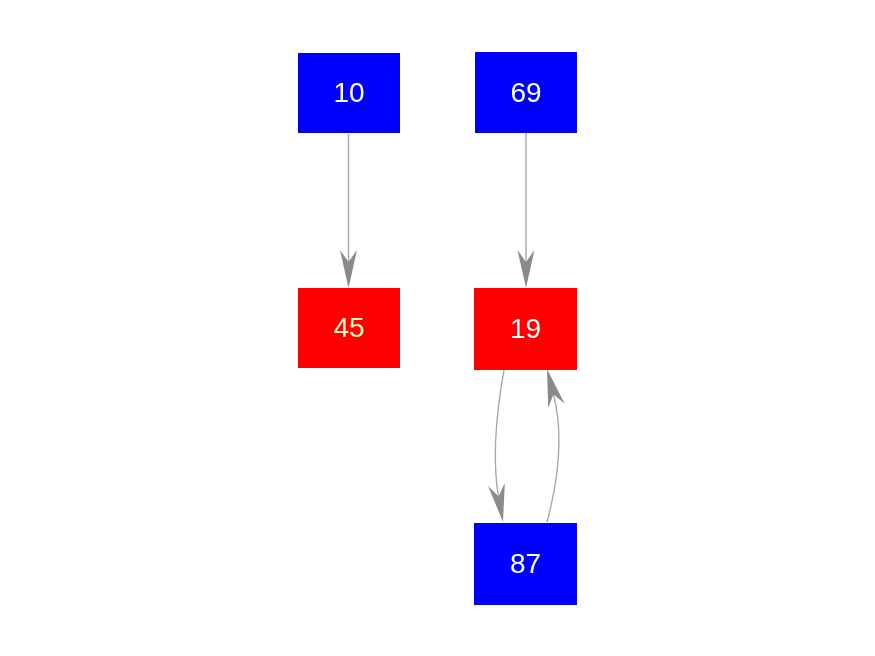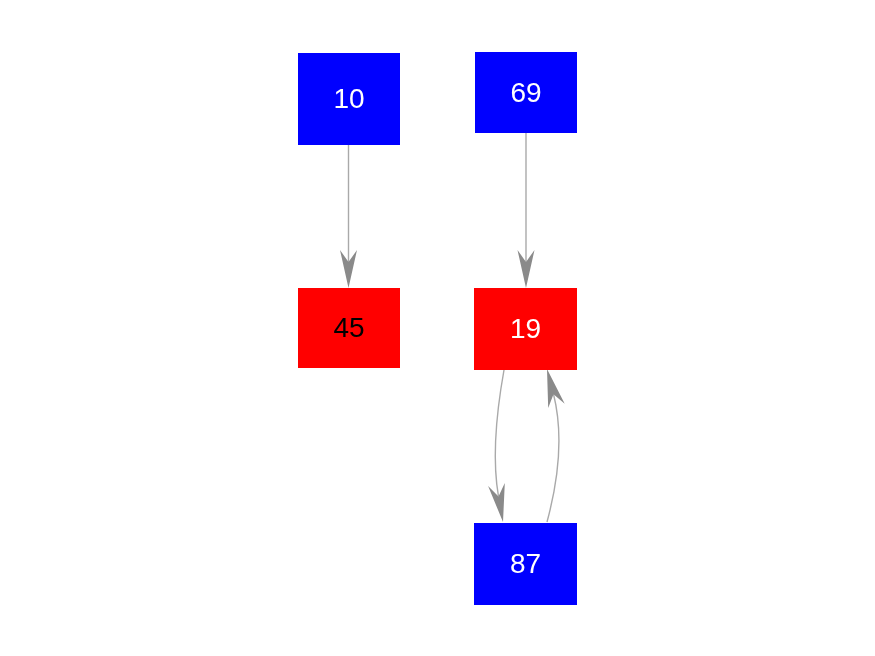--- a/index.html
+++ b/index.html
@@ -44,28 +44,28 @@
       <path d="M 348.5 134 L 348.5 262" fill="none" stroke="#a9a9a9" stroke-width="1.4"></path>
       <path d="M 348.5 288 L 340.0 250.0 L 348.5 262.0 L 357.0 250.0 Z" fill="#8a8a8a"></path>
       <path d="M 526 133 L 526 262" fill="none" stroke="#a9a9a9" stroke-width="1.4"></path>
       <path d="M 526 288 L 517.5 250.0 L 526.0 262.0 L 534.5 250.0 Z" fill="#8a8a8a"></path>
       <path d="M 504 370 Q 490 448 498.5 496.5" fill="none" stroke="#a9a9a9" stroke-width="1.4"></path>
       <path d="M 503 522 L 488.1 486.0 L 498.5 496.4 L 504.8 483.1 Z" fill="#8a8a8a"></path>
       <path d="M 547 522 Q 567 448 553.5 394" fill="none" stroke="#a9a9a9" stroke-width="1.4"></path>
       <path d="M 547 369 L 564.7 403.7 L 553.5 394.2 L 548.2 407.9 Z" fill="#8a8a8a"></path>
     </svg>
 
-<div class="node" style="left: 298px; top: 53px; width: 102px; height: 92px; background: rgb(0, 0, 255);">
+<div class="node" style="left: 298px; top: 53px; width: 102px; height: 80px; background: rgb(0, 0, 255);">
       <span style="color: rgb(255, 255, 255);">10</span>
     </div>
     <div class="node" style="left: 475px; top: 52px; width: 102px; height: 81px; background: rgb(0, 0, 255);">
       <span style="color: rgb(255, 255, 255);">69</span>
     </div>
     <div class="node" style="left: 298px; top: 288px; width: 102px; height: 80px; background: rgb(255, 0, 0);">
-      <span style="color: #000000;">45</span>
+      <span style="color: #fef9c3;">45</span>
     </div>
     <div class="node" style="left: 474px; top: 288px; width: 103px; height: 82px; background: rgb(255, 0, 0); align-items: center;">
       <span style="color: rgb(255, 255, 255);">19</span>
     </div>
     <div class="node" style="left: 474px; top: 523px; width: 103px; height: 82px; background: rgb(0, 0, 255);">
       <span style="color: rgb(255, 255, 255);">87</span>
     </div>
   </div>
 
 </body></html>

